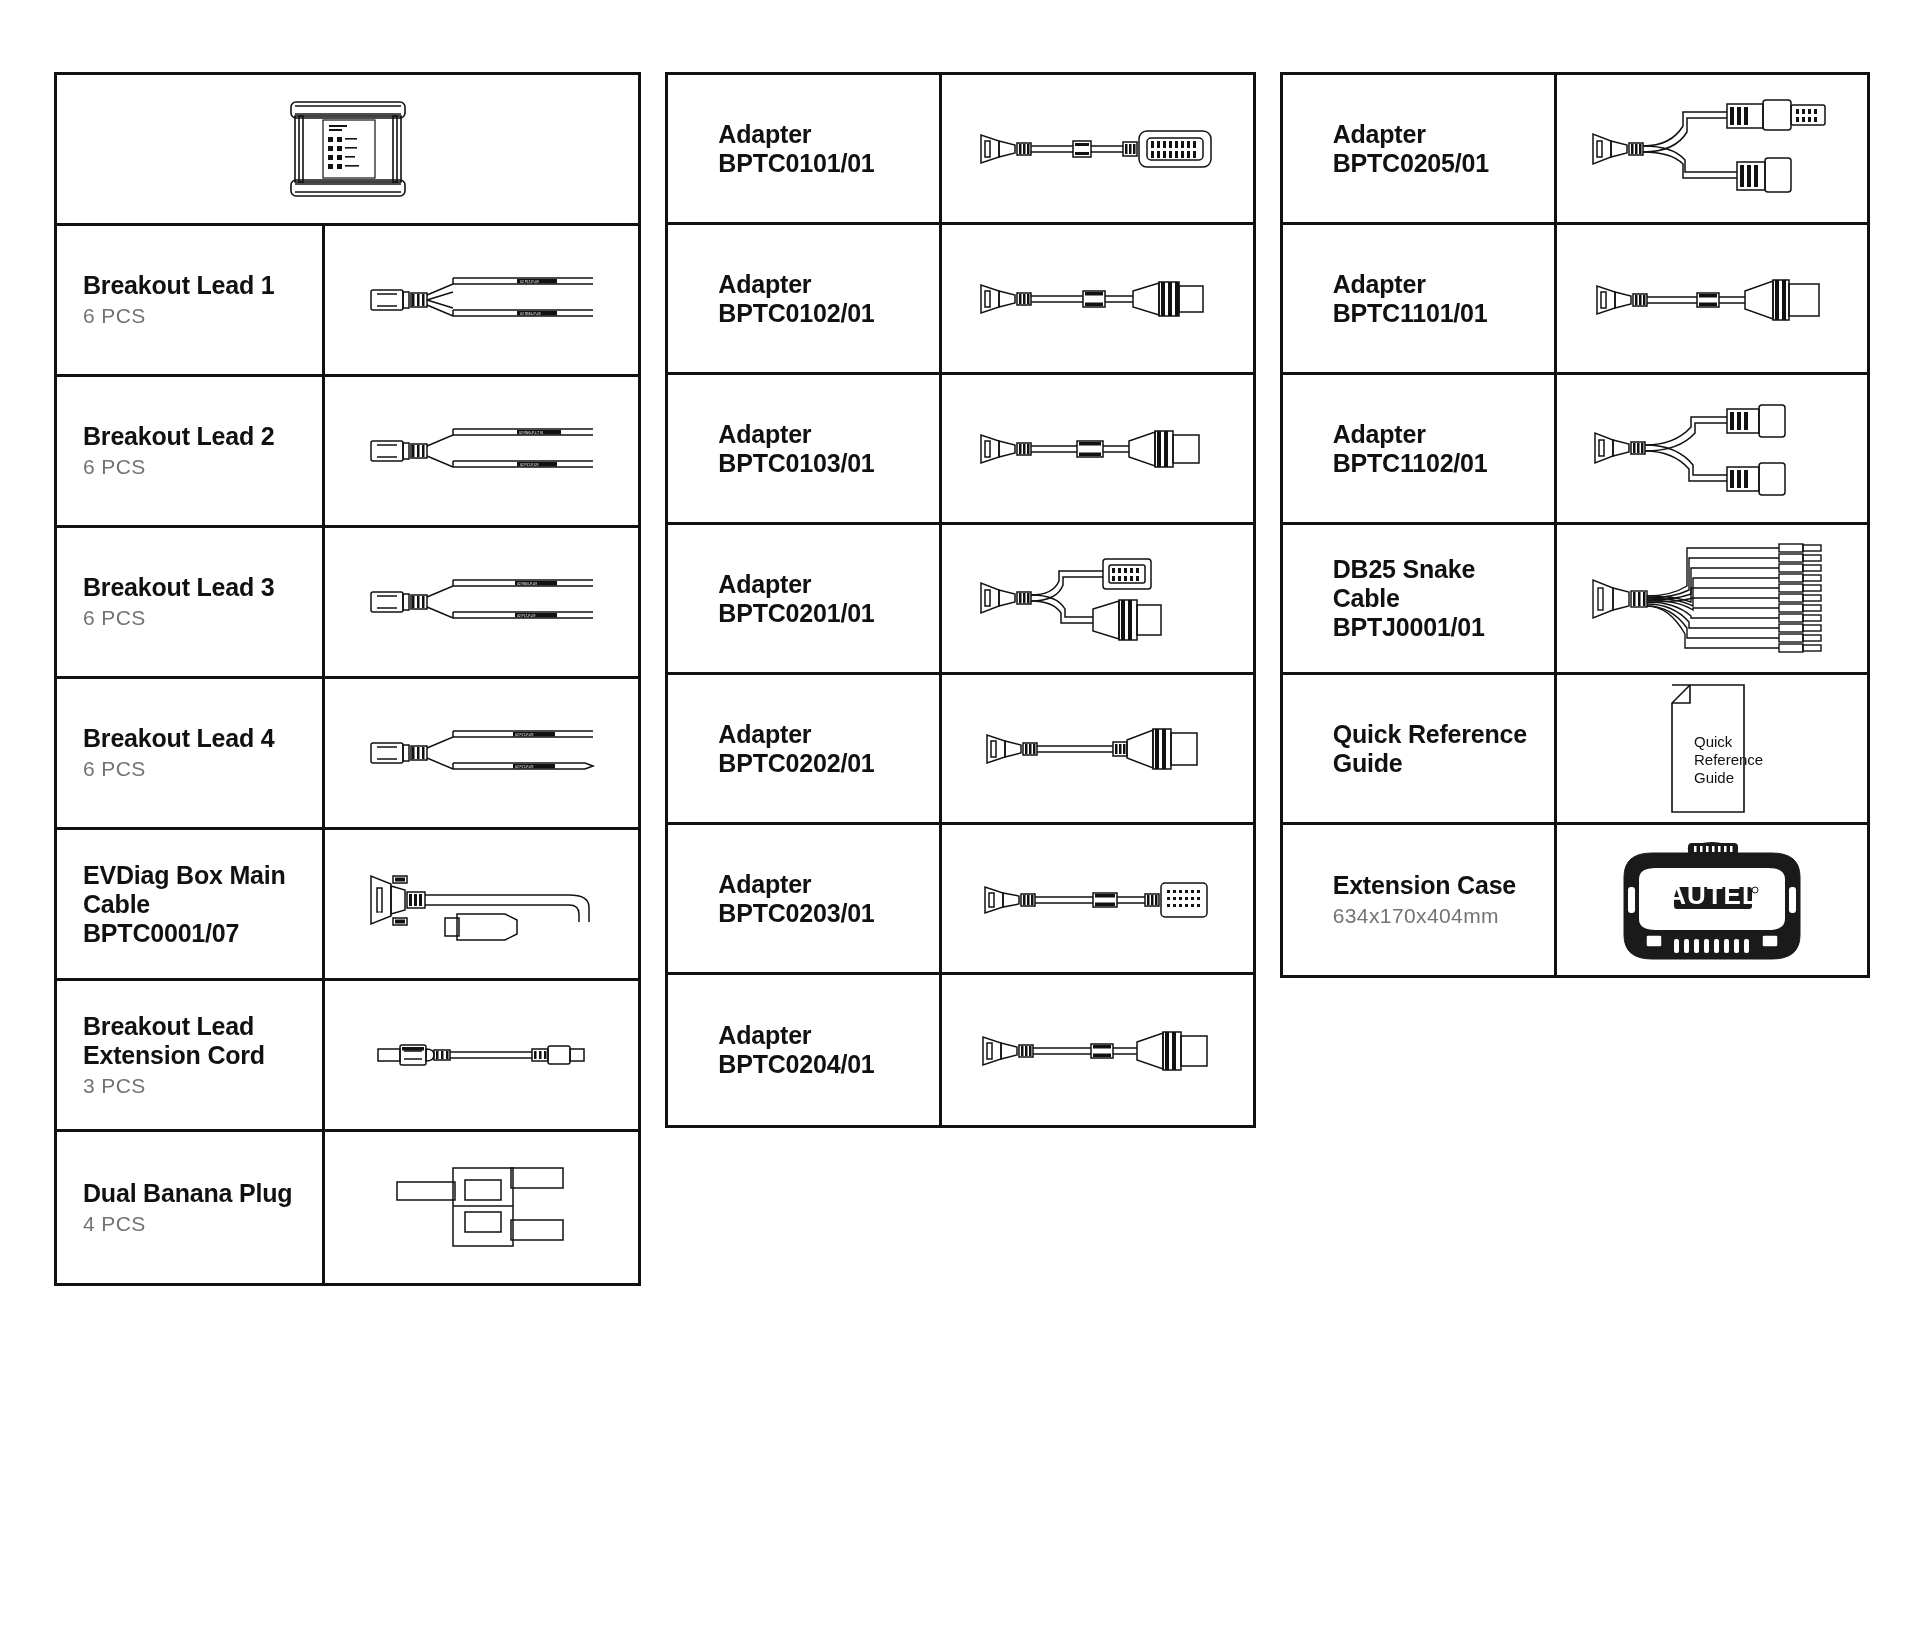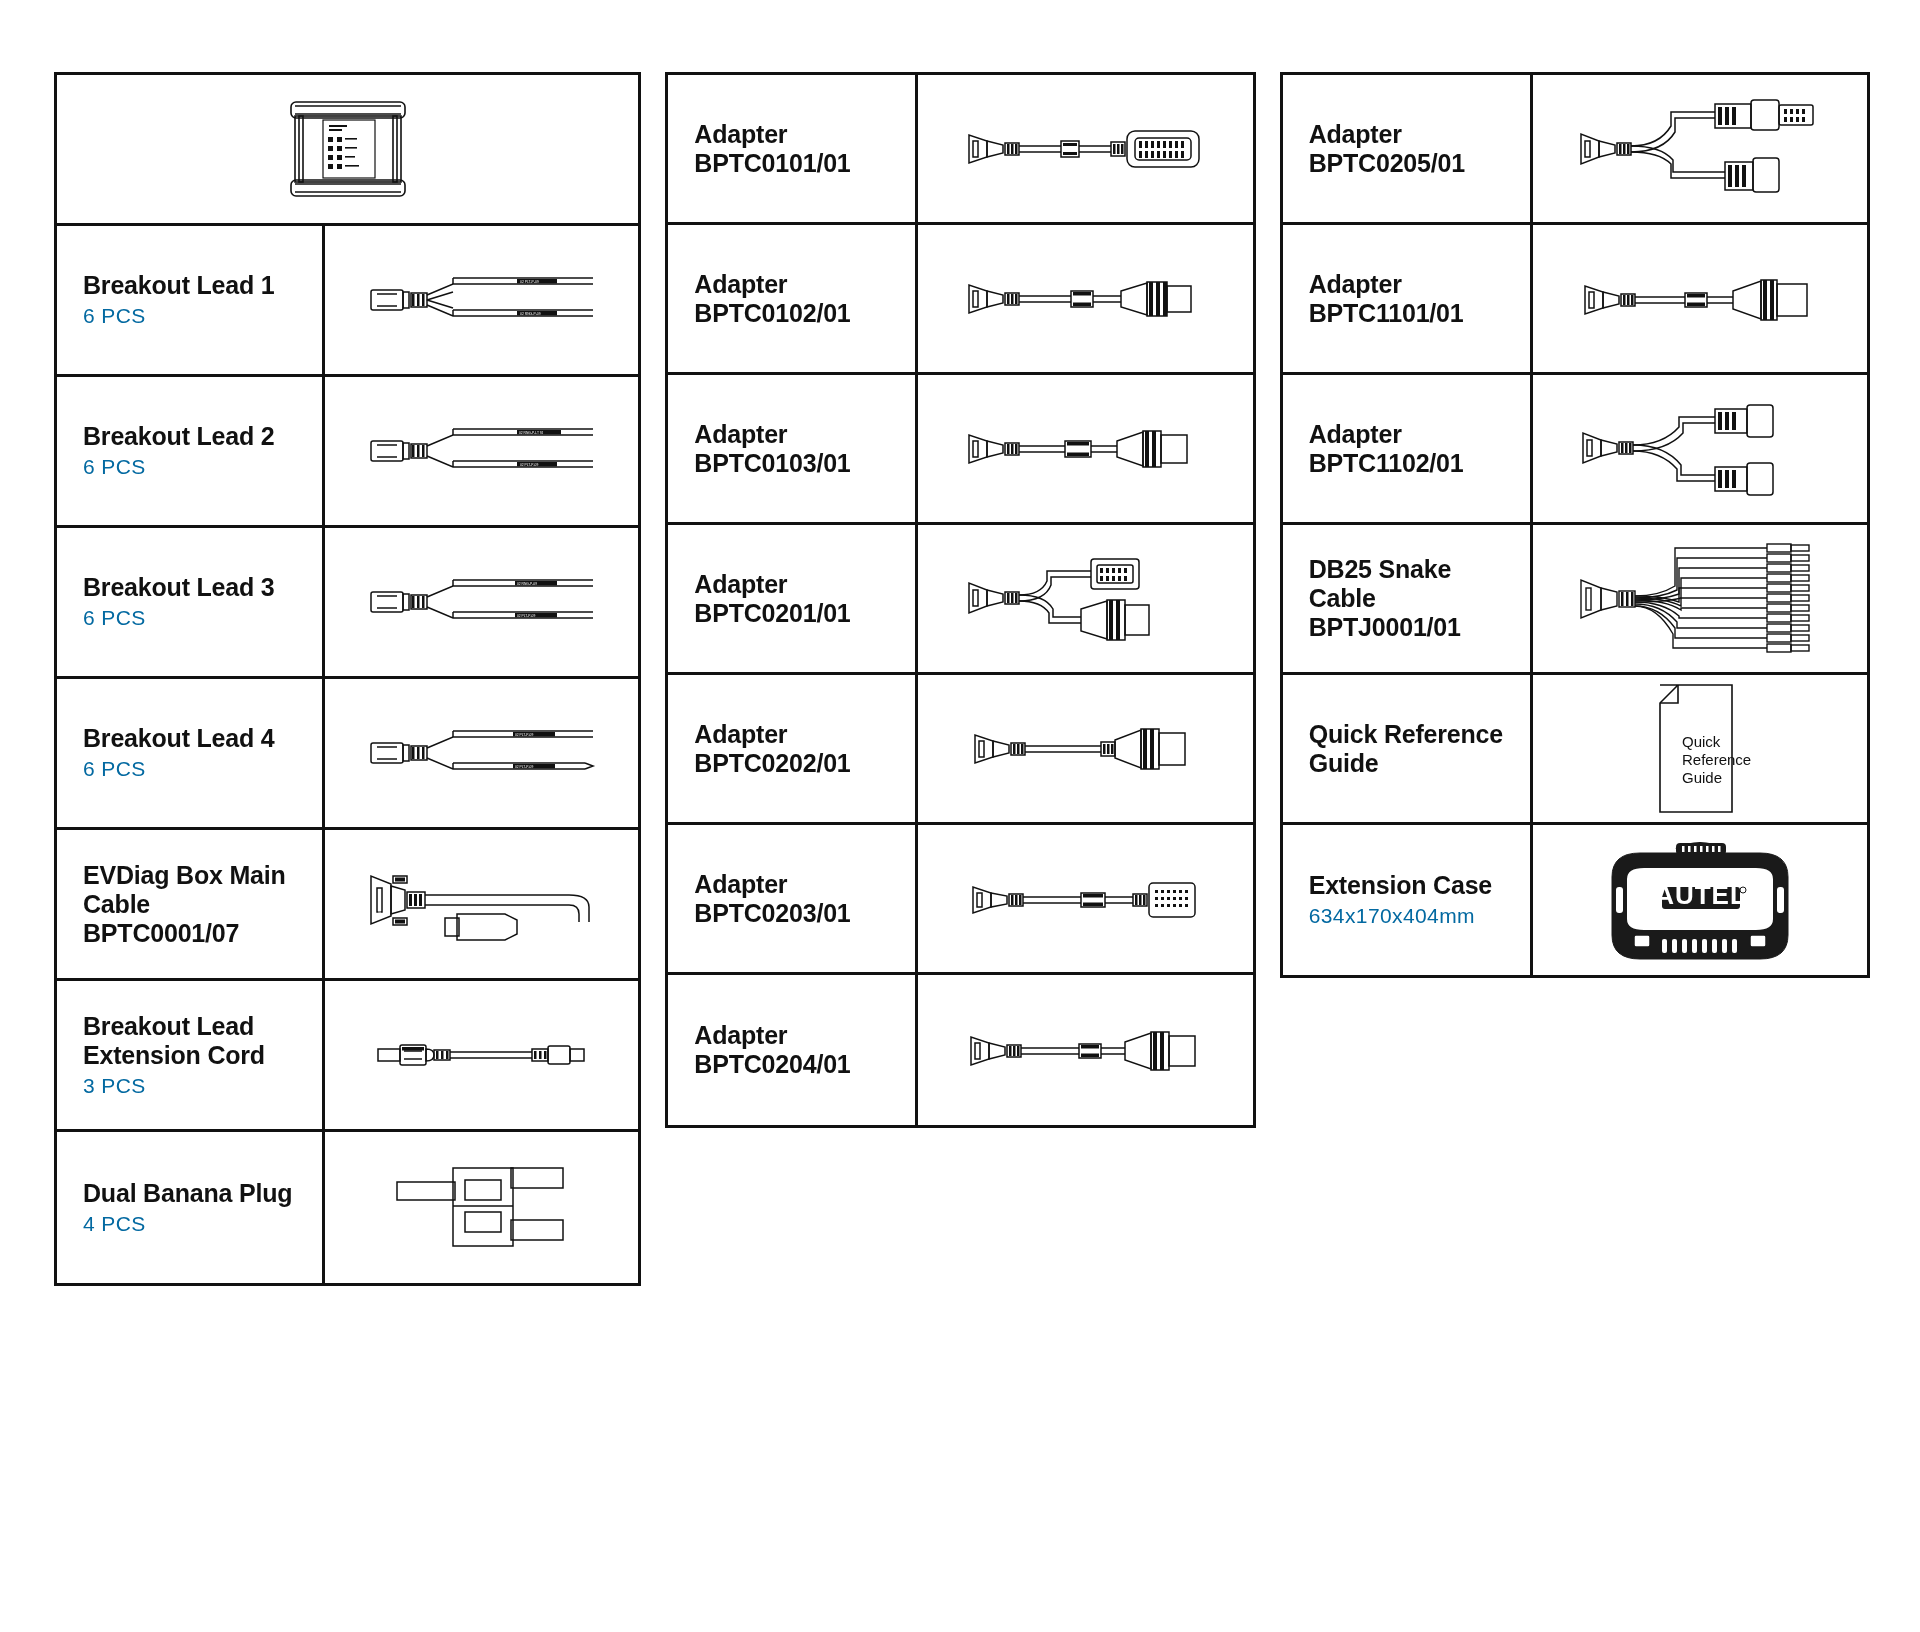--- a/index.html
+++ b/index.html
@@ -62,26 +62,26 @@
     line-height:1.16;
     letter-spacing:-0.2px;
     color:#111;
     white-space:pre-line;
   }
   .qty{
     font-weight:normal;
     font-size:21px;
     line-height:1.2;
     margin-top:3px;
-    color:#0369a1;
+    color:#737373;
     letter-spacing:0.4px;
   }
 
   
-  .h150{height:150px;}
+  .h150{height:150px;padding-left:24px;}
   .h151{height:151px;}
 
   svg{display:block;}
   .doc-text{
     font-family:"Liberation Sans", sans-serif;
     font-size:15px;
     fill:#111;
   }
   .autel-text{
     font-family:"Liberation Sans", sans-serif;

